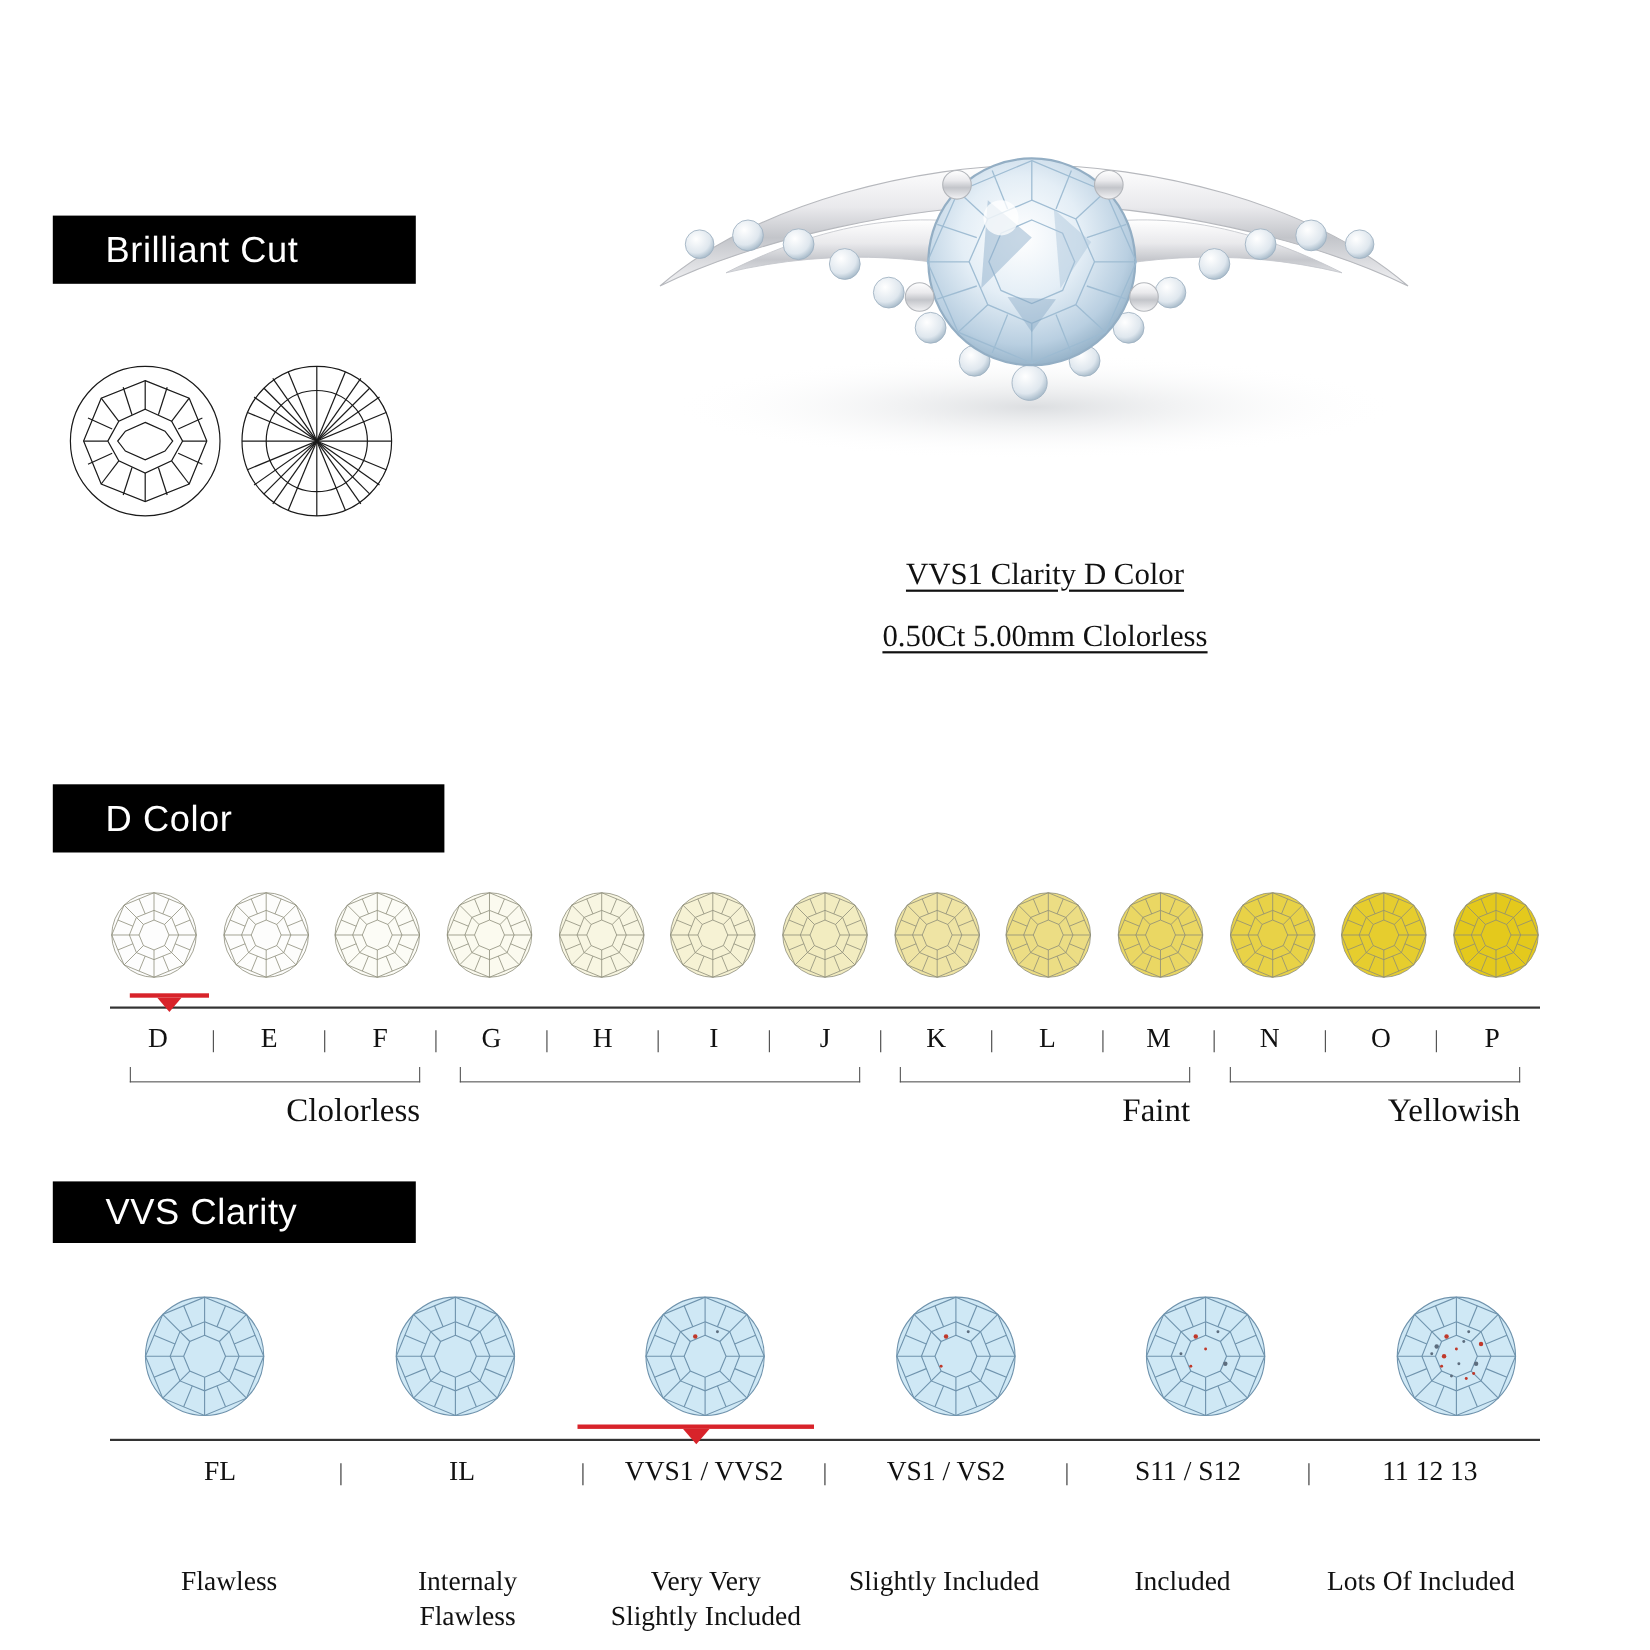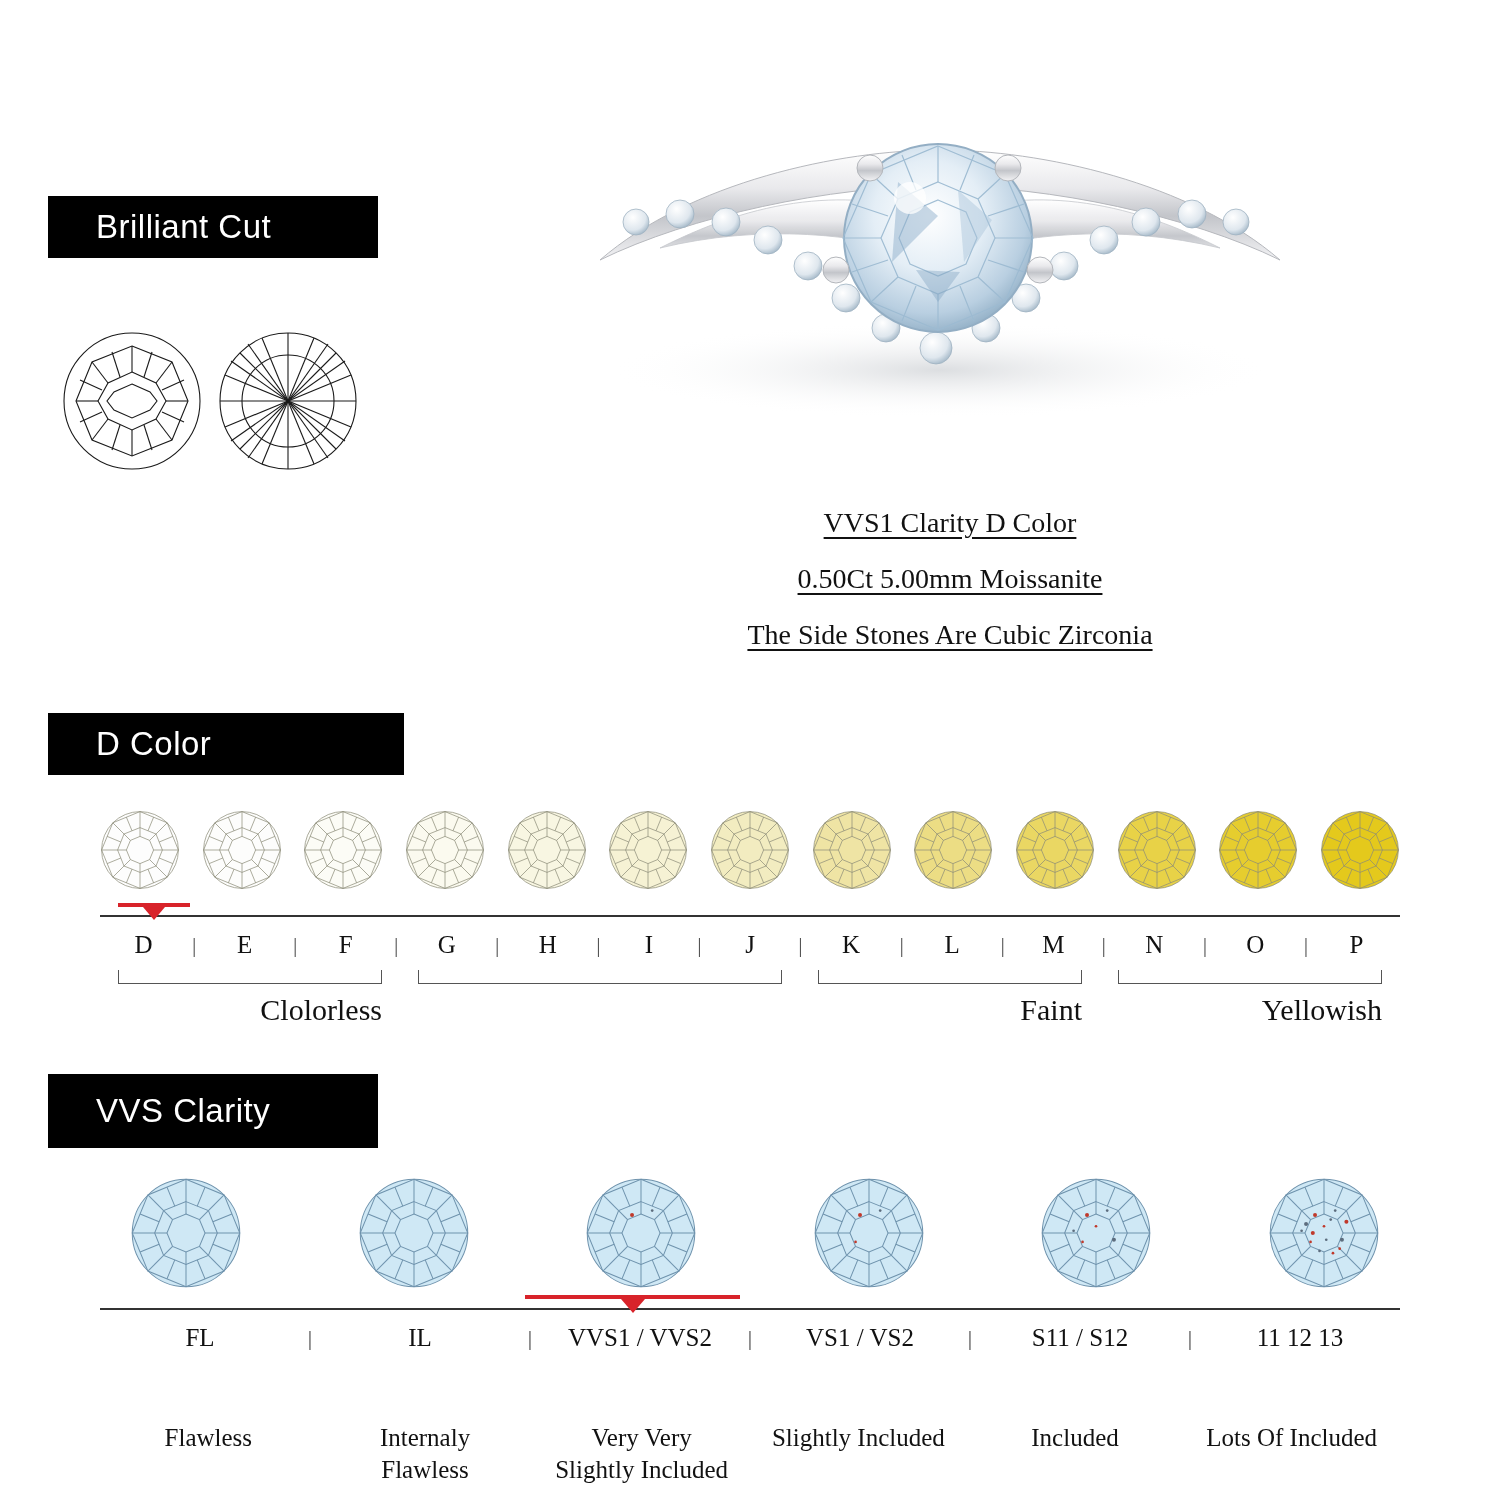--- a/index.html
+++ b/index.html
@@ -24,21 +24,21 @@
     font-family: "Liberation Sans", sans-serif;
     font-weight: 400;
     letter-spacing: 0.5px;
     display: flex;
     align-items: center;
     padding-left: 48px;
     box-sizing: border-box;
   }
   #label-cut   { left: 48px; top: 196px; width: 330px; height: 62px; font-size: 33px; }
   #label-color { left: 48px; top: 713px; width: 356px; height: 62px; font-size: 33px; }
-  #label-clar  { left: 48px; top: 1074px; width: 330px; height: 74px; font-size: 33px; }
+  #label-clar  { left: 48px; top: 1074px; width: 330px; height: 56px; font-size: 33px; }
 
   
   #cut-diagrams {
     position: absolute;
     left: 60px;
     top: 326px;
     width: 300px;
     height: 150px;
   }
   #cut-diagrams svg { display: block; }
@@ -372,22 +372,21 @@
       <circle cx="330" cy="48" r="13"></circle>
       <circle cx="468" cy="48" r="13"></circle>
       <circle cx="296" cy="150" r="13"></circle>
       <circle cx="500" cy="150" r="13"></circle>
     </g>
   </svg>
 </div>
 
 <div id="spec-list">
   <div class="spec-line">VVS1 Clarity D Color</div>
-  <div class="spec-line">0.50Ct 5.00mm Moissanite</div>
-  <div class="spec-line">The Side Stones Are Cubic Zirconia</div>
+  <div class="spec-line">0.50Ct 5.00mm Clolorless</div>
 </div>
 
 <div id="color-section">
   <div id="color-gems">
       <div class="gem-color"><svg viewBox="0 0 100 100" width="80" height="80">
           <g stroke="#8c8c78" stroke-width="0.9" fill="none">
             <circle cx="50" cy="50" r="48" fill="#fdfdfd"></circle>
             <polygon points="50,2 84,16 98,50 84,84 50,98 16,84 2,50 16,16"></polygon>
             <polygon points="50,22 70,30 78,50 70,70 50,78 30,70 22,50 30,30"></polygon>
             <polygon points="50,33 62,38 67,50 62,62 50,67 38,62 33,50 38,38"></polygon>

